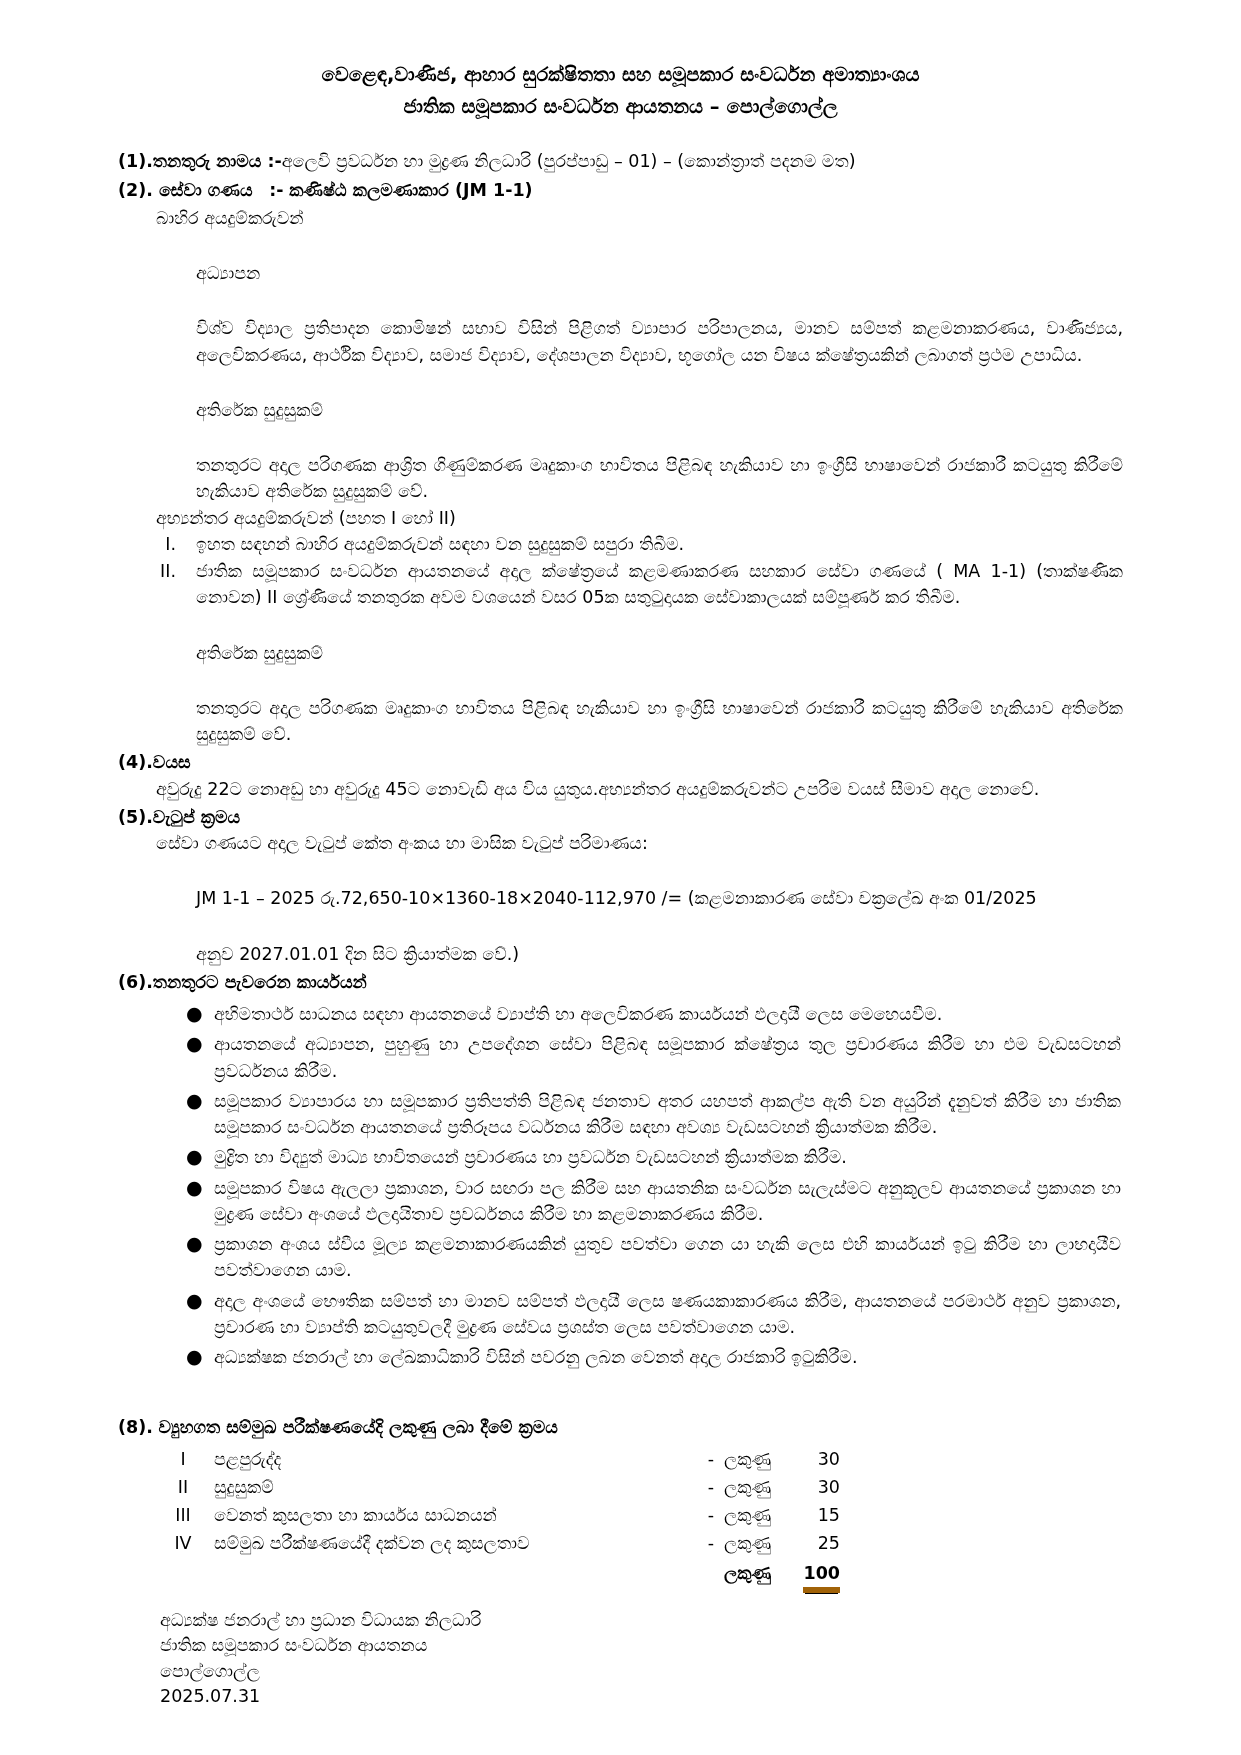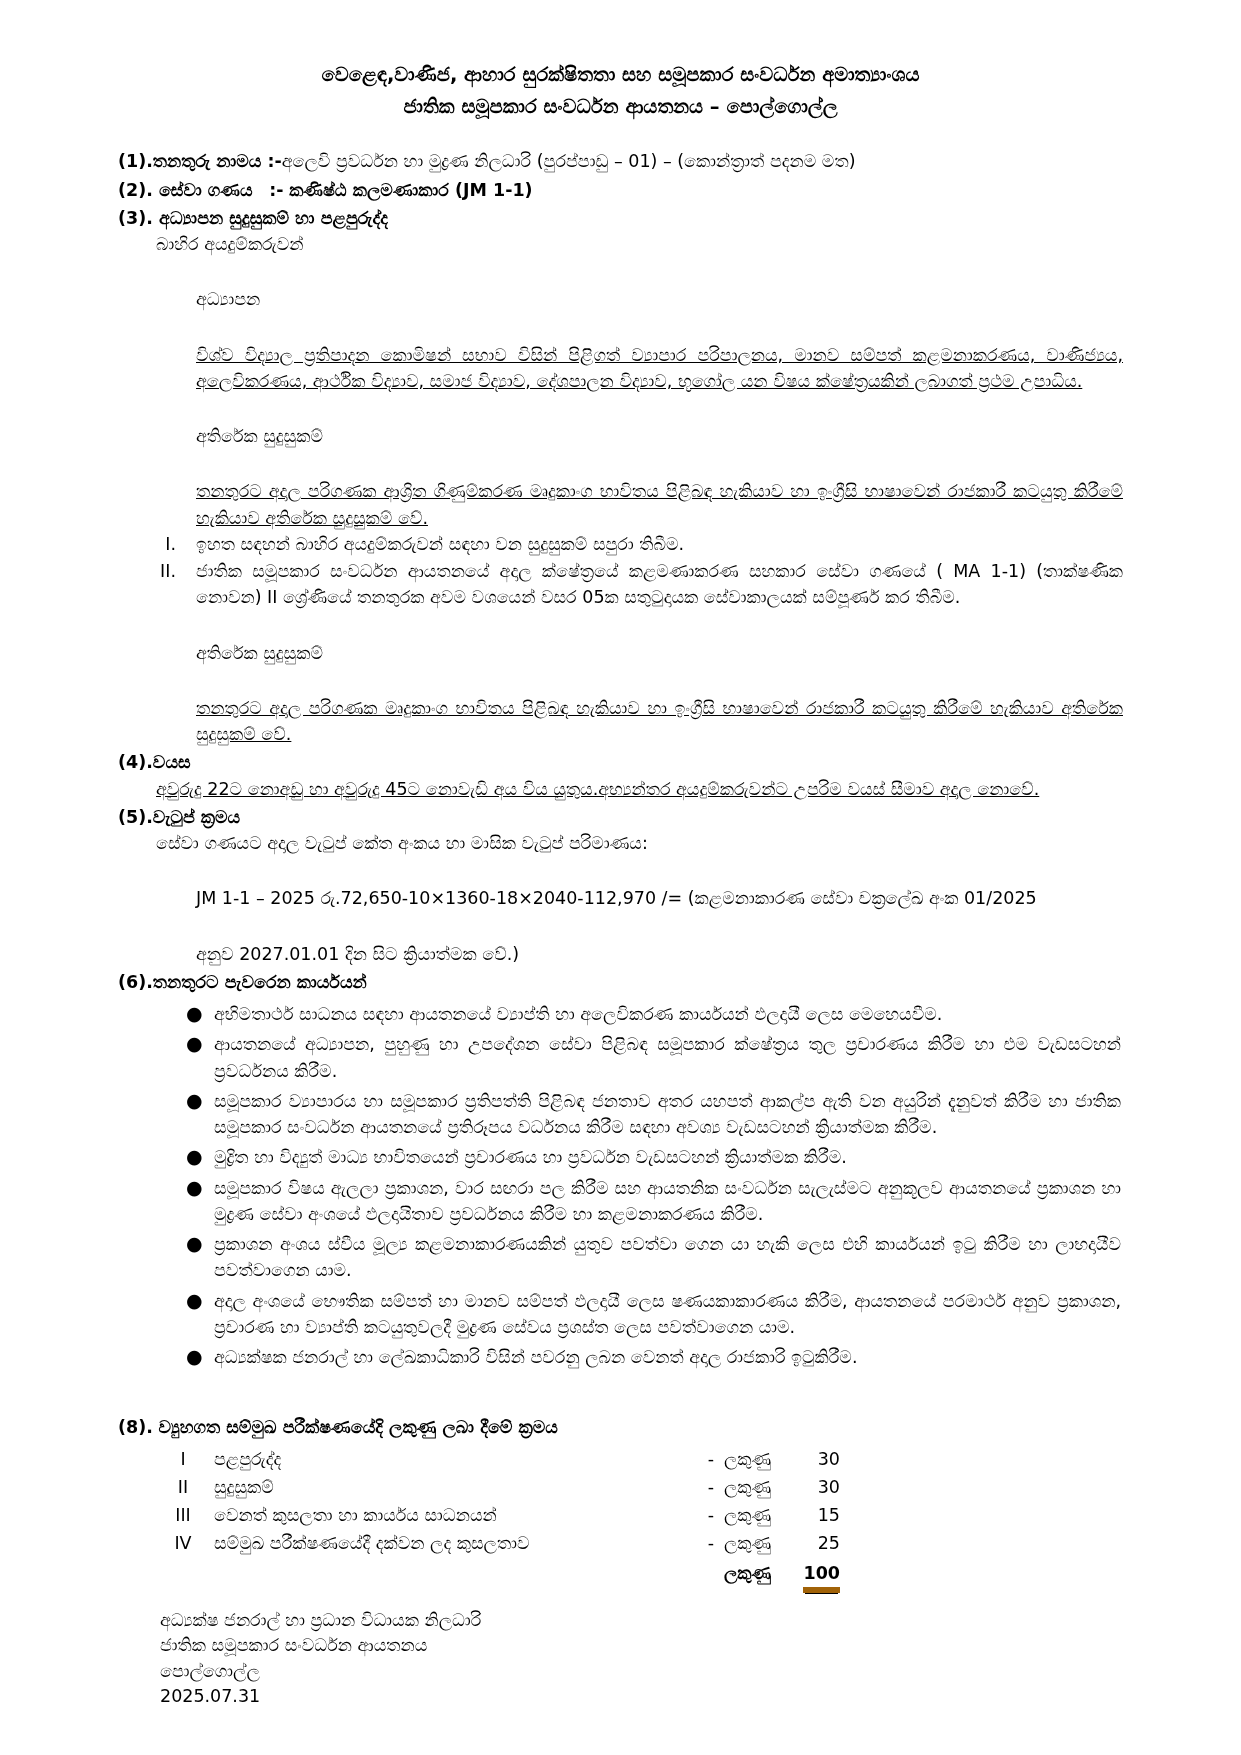--- a/index.html
+++ b/index.html
@@ -37,21 +37,20 @@
   .num {
     font-weight: bold;
   }
   .bold { font-weight: bold; }
 
   .ind1 { margin-left: 38px; }
   .ind2 { margin-left: 78px; margin-top: 29px; }
   .para-just {
     text-align: justify;
     text-justify: inter-word;
-    text-decoration: underline;
   }
 
   .roman-list {
     margin: 0;
     padding: 0;
     list-style: none;
   }
   .roman-item {
     display: flex;
     margin-left: 30px;
@@ -153,28 +152,26 @@
 
   <div class="sec">
     <span class="num">(1)</span><span class="lbl bold">.තනතුරු නාමය :-</span><span class="val">අලෙවි ප්‍රවර්ධන හා මුද්‍රණ නිලධාරි (පුරප්පාඩු – 01) – (කොන්ත්‍රාත් පදනම මත)</span>
   </div>
 
   <div class="sec">
     <span class="num">(2)</span><span class="lbl bold">. සේවා ගණය</span>&nbsp;&nbsp;&nbsp;<span class="bold">:-</span> <span class="bold">කණිෂ්ඨ කලමණාකාර (JM 1-1)</span>
   </div>
 
   <div class="sec">
-    <div>
-      <span class="num">(3)</span><span class="lbl bold">. අධ්‍යාපන සුදුසුකම් හා පළපුරුද්ද</span>
-    </div>
     <div class="ind1">බාහිර අයදුම්කරුවන්</div>
     <div class="ind2">අධ්‍යාපන</div>
     <div class="ind2 para-just">විශ්ව විද්‍යාල ප්‍රතිපාදන කොමිෂන් සභාව විසින් පිළිගත් ව්‍යාපාර පරිපාලනය, මානව සම්පත් කළමනාකරණය, වාණිජ්‍යය, අලෙවිකරණය, ආර්ථික විද්‍යාව, සමාජ විද්‍යාව, දේශපාලන විද්‍යාව, භූගෝල යන විෂය ක්ෂේත්‍රයකින් ලබාගත් ප්‍රථම උපාධිය.</div>
     <div class="ind2">අතිරේක සුදුසුකම්</div>
     <div class="ind2 para-just">තනතුරට අදාල පරිගණක ආශ්‍රිත ගිණුම්කරණ මෘදුකාංග භාවිතය පිළිබඳ හැකියාව හා ඉංග්‍රීසි භාෂාවෙන් රාජකාරී කටයුතු කිරීමේ හැකියාව අතිරේක සුදුසුකම් වේ.</div>
+    <div class="ind1">අභ්‍යන්තර අයදුම්කරුවන් (පහත I හෝ II)</div>
 
     <div class="roman-list">
       <div class="roman-item">
         <span class="roman-marker">I.</span>
         <span class="roman-body">ඉහත සඳහන් බාහිර අයදුම්කරුවන් සඳහා වන සුදුසුකම් සපුරා තිබීම.</span>
       </div>
       <div class="roman-item">
         <span class="roman-marker">II.</span>
         <span class="roman-body">ජාතික සමූපකාර සංවර්ධන ආයතනයේ අදාල ක්ෂේත්‍රයේ කළමණාකරණ සහකාර සේවා ගණයේ ( MA 1-1) (තාක්ෂණික නොවන) II ශ්‍රේණියේ තනතුරක අවම වශයෙන් වසර 05ක සතුටුදායක සේවාකාලයක් සම්පූර්ණ කර තිබීම.</span>
       </div>

